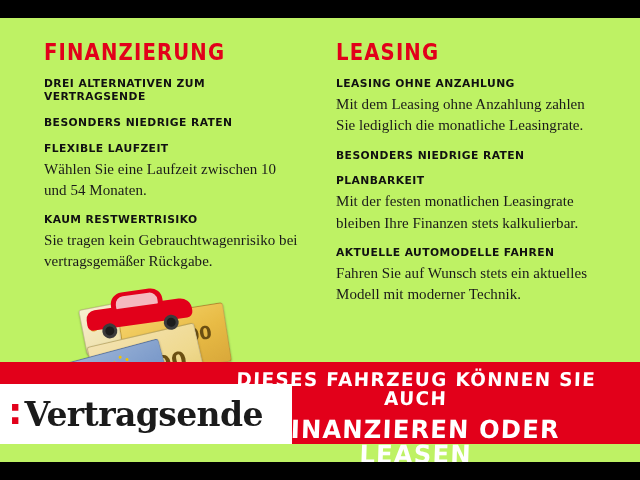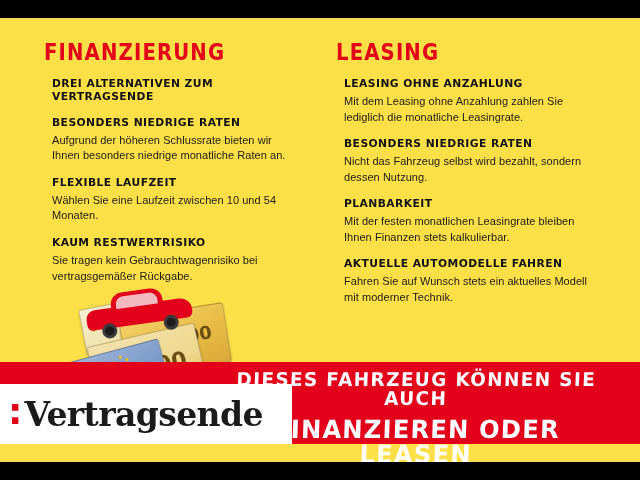--- a/index.html
+++ b/index.html
@@ -19,21 +19,21 @@
     height: 480px;
     background: #000;
     overflow: hidden;
   }
   .sheet {
     position: absolute;
     left: 0;
     top: 18px;
     width: 640px;
     height: 444px;
-    background: #fde047;
+    background: #bef264;
     overflow: hidden;
   }
 
   
   .columns {
     position: absolute;
     left: 0;
     top: 0;
     width: 640px;
     display: flex;
@@ -62,38 +62,37 @@
     letter-spacing: 1.2px;
     margin: 0 0 14px 0;
     line-height: 1.05;
     text-transform: uppercase;
     font-stretch: condensed;
     transform: scaleX(0.95);
     transform-origin: left center;
   }
   .item {
     margin-bottom: 13px;
-    margin-left: 8px;
   }
   .item-head {
     color: #111111;
     font-family: "DejaVu Sans", sans-serif;
     font-weight: bold;
     font-size: 11.2px;
     letter-spacing: 0.45px;
     text-transform: uppercase;
     line-height: 1.15;
     margin-bottom: 3px;
     transform: scaleX(0.96);
     transform-origin: left center;
   }
   .item-body {
     color: #1a1a1a;
-    font-family: Liberation Sans, sans-serif;
-    font-size: 11px;
+    font-family: Liberation Serif, serif;
+    font-size: 15px;
     line-height: 1.42;
     letter-spacing: 0.05px;
     max-width: 260px;
   }
 
   
   .illo {
     position: absolute;
     left: 34px;
     top: 268px;
@@ -298,21 +297,20 @@
 
       <div class="col col-left">
         <div class="col-title">Finanzierung</div>
 
         <div class="item">
           <div class="item-head">Drei Alternativen zum Vertragsende</div>
         </div>
 
         <div class="item">
           <div class="item-head">Besonders niedrige Raten</div>
-          <div class="item-body">Aufgrund der höheren Schlussrate bieten wir Ihnen besonders niedrige monatliche Raten an.</div>
         </div>
 
         <div class="item">
           <div class="item-head">Flexible Laufzeit</div>
           <div class="item-body">Wählen Sie eine Laufzeit zwischen 10 und 54 Monaten.</div>
         </div>
 
         <div class="item">
           <div class="item-head">Kaum Restwertrisiko</div>
           <div class="item-body">Sie tragen kein Gebrauchtwagenrisiko bei vertragsgemäßer Rückgabe.</div>
@@ -322,26 +320,25 @@
       <div class="col col-right">
         <div class="col-title">Leasing</div>
 
         <div class="item">
           <div class="item-head">Leasing ohne Anzahlung</div>
           <div class="item-body">Mit dem Leasing ohne Anzahlung zahlen Sie lediglich die monatliche Leasingrate.</div>
         </div>
 
         <div class="item">
           <div class="item-head">Besonders niedrige Raten</div>
-          <div class="item-body">Nicht das Fahrzeug selbst wird bezahlt, sondern dessen Nutzung.</div>
         </div>
 
         <div class="item">
           <div class="item-head">Planbarkeit</div>
-          <div class="item-body">Mit der festen monatlichen Leasingrate bleiben Ihnen Finanzen stets kalkulierbar.</div>
+          <div class="item-body">Mit der festen monatlichen Leasingrate bleiben Ihre Finanzen stets kalkulierbar.</div>
         </div>
 
         <div class="item">
           <div class="item-head">Aktuelle Automodelle fahren</div>
           <div class="item-body">Fahren Sie auf Wunsch stets ein aktuelles Modell mit moderner Technik.</div>
         </div>
       </div>
     </div>
 
     <div class="illo">

